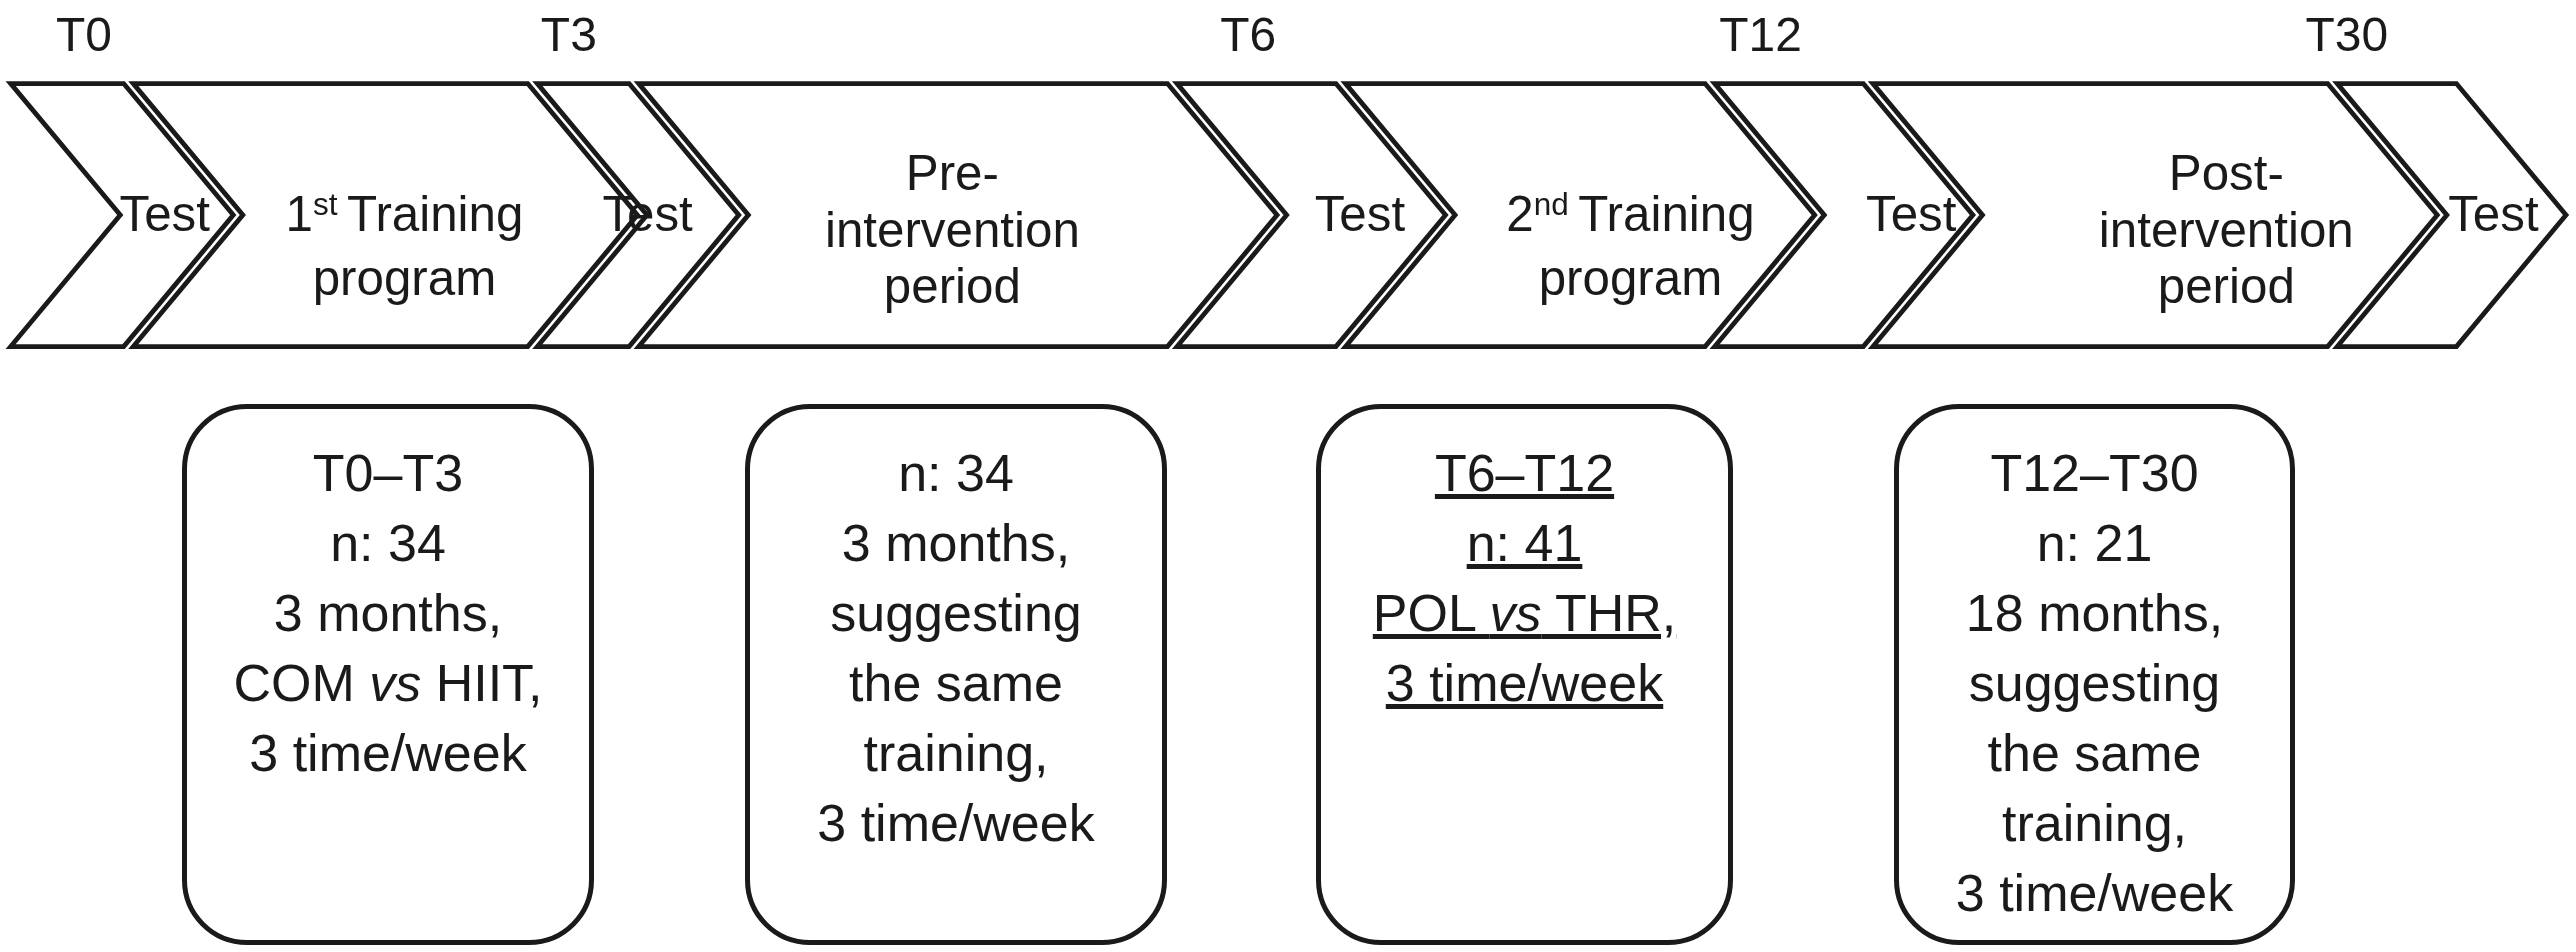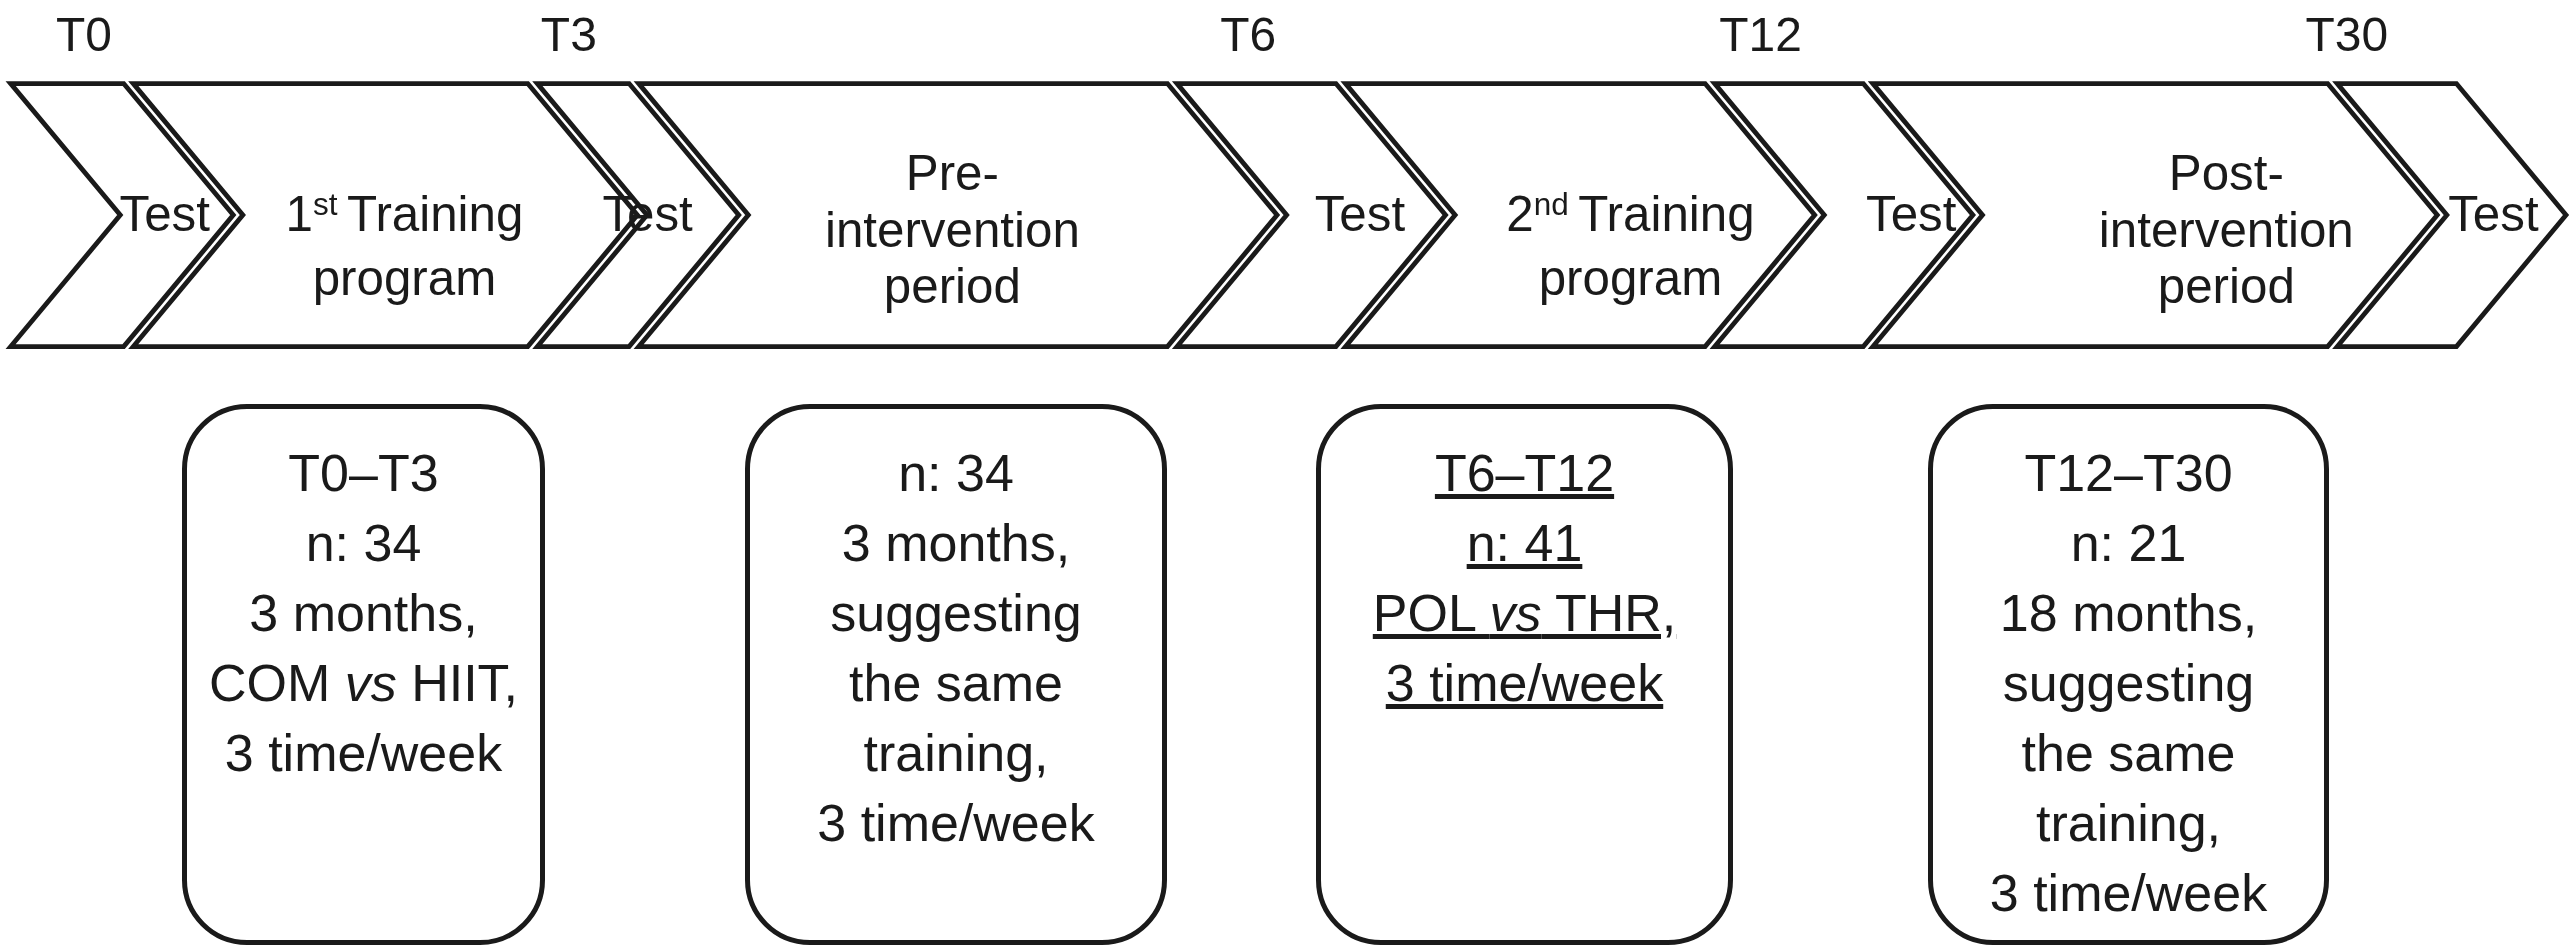--- a/index.html
+++ b/index.html
@@ -70,21 +70,21 @@
     <text class="phase-line" x="1390" y="443">period</text>
 
     <text class="phase-line" x="2380" y="338"><tspan>2</tspan><tspan class="sup" dy="-24">nd</tspan><tspan dy="24" dx="14">Training</tspan></text>
     <text class="phase-line" x="2380" y="430">program</text>
 
     <text class="phase-line" x="3250" y="277">Post-</text>
     <text class="phase-line" x="3250" y="360">intervention</text>
     <text class="phase-line" x="3250" y="443">period</text>
   </svg>
 
-  <div class="box" style="left:182px;width:363px;">
+  <div class="box" style="left:182px;width:412px;">
     <div class="box-line">T0–T3</div>
     <div class="box-line">n: 34</div>
     <div class="box-line">3 months,</div>
     <div class="box-line"><span>COM </span><span class="it">vs</span><span> HIIT,</span></div>
     <div class="box-line">3 time/week</div>
   </div>
 
   <div class="box" style="left:745px;width:422px;">
     <div class="box-line">n: 34</div>
     <div class="box-line">3 months,</div>
@@ -94,21 +94,21 @@
     <div class="box-line">3 time/week</div>
   </div>
 
   <div class="box" style="left:1316px;width:417px;text-decoration:underline;">
     <div class="box-line">T6–T12</div>
     <div class="box-line">n: 41</div>
     <div class="box-line"><span>POL </span><span class="it">vs</span><span> THR,</span></div>
     <div class="box-line">3 time/week</div>
   </div>
 
-  <div class="box" style="left:1894px;width:401px;margin-left:34px;">
+  <div class="box" style="left:1894px;width:401px;">
     <div class="box-line">T12–T30</div>
     <div class="box-line">n: 21</div>
     <div class="box-line">18 months,</div>
     <div class="box-line">suggesting</div>
     <div class="box-line">the same</div>
     <div class="box-line">training,</div>
     <div class="box-line">3 time/week</div>
   </div>
 
 </div>

